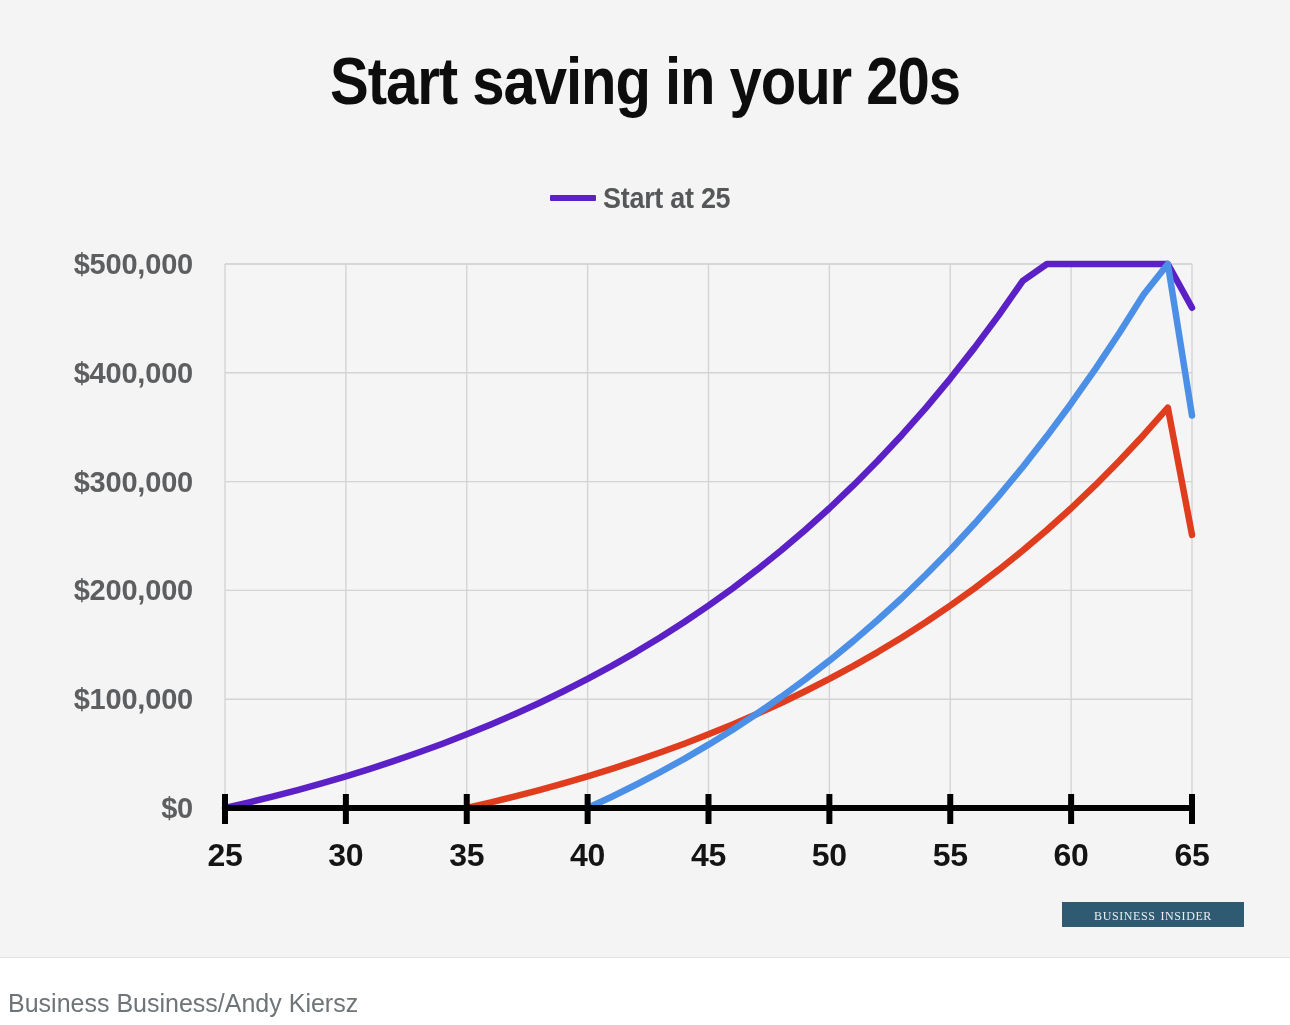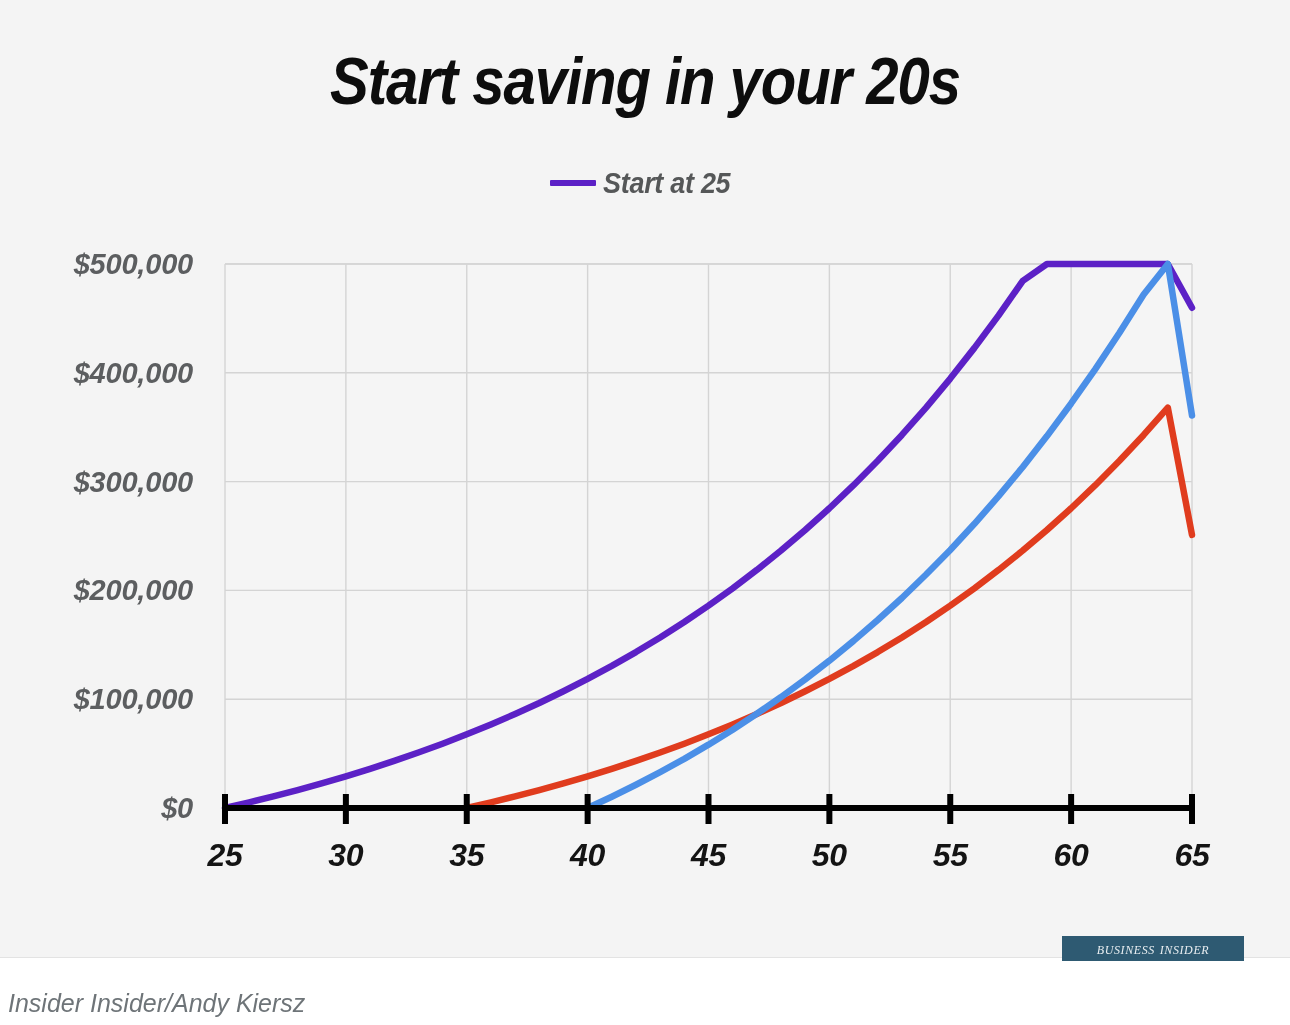--- a/index.html
+++ b/index.html
@@ -10,21 +10,20 @@
     width: 1290px;
     height: 1025px;
     background: #ffffff;
     font-family: "Liberation Sans", sans-serif;
     overflow: hidden;
   }
   #root {
     position: relative;
     width: 1290px;
     height: 844px;
-    font-style: italic;
   }
   .card {
     position: absolute;
     left: 0;
     top: 0;
     width: 1290px;
     height: 958px;
     background: #f4f4f4;
     border-bottom: 1px solid #e3e3e3;
     box-sizing: border-box;
@@ -41,21 +40,21 @@
     line-height: 74px;
     letter-spacing: -1.2px;
     color: #0d0d0d;
     transform: scaleX(0.88);
     transform-origin: 50% 50%;
     white-space: nowrap;
   }
   .legend {
     position: absolute;
     left: 0;
-    top: 167px;
+    top: 182px;
     width: 1290px;
     display: flex;
     justify-content: center;
     align-items: center;
     gap: 44px;
   }
   .legend-item {
     display: flex;
     align-items: center;
     gap: 7px;
@@ -104,21 +103,20 @@
   .bi-logo {
     position: absolute;
     left: 1062px;
     top: 902px;
     width: 182px;
     height: 25px;
     background: #2e5a72;
     display: flex;
     align-items: center;
     justify-content: center;
-    margin-top: 34px;
   }
   .bi-logo-text {
     font-family: "Liberation Serif", serif;
     font-size: 17px;
     letter-spacing: 0.6px;
     color: #e9eef1;
     font-variant: small-caps;
     text-transform: lowercase;
     white-space: nowrap;
   }
@@ -195,15 +193,15 @@
         <text x="950.25" y="630" text-anchor="middle" class="xlabel-text">55</text>
         <text x="1071.125" y="630" text-anchor="middle" class="xlabel-text">60</text>
         <text x="1192" y="630" text-anchor="middle" class="xlabel-text">65</text>
       </svg>
   </div>
 
   <div class="bi-logo">
     <span class="bi-logo-text">Business Insider</span>
   </div>
 
-  <div class="caption">Insider Insider/Andy Kiersz</div>
+  <div class="caption">Business Business/Andy Kiersz</div>
 
 </div>
 
 </body></html>

